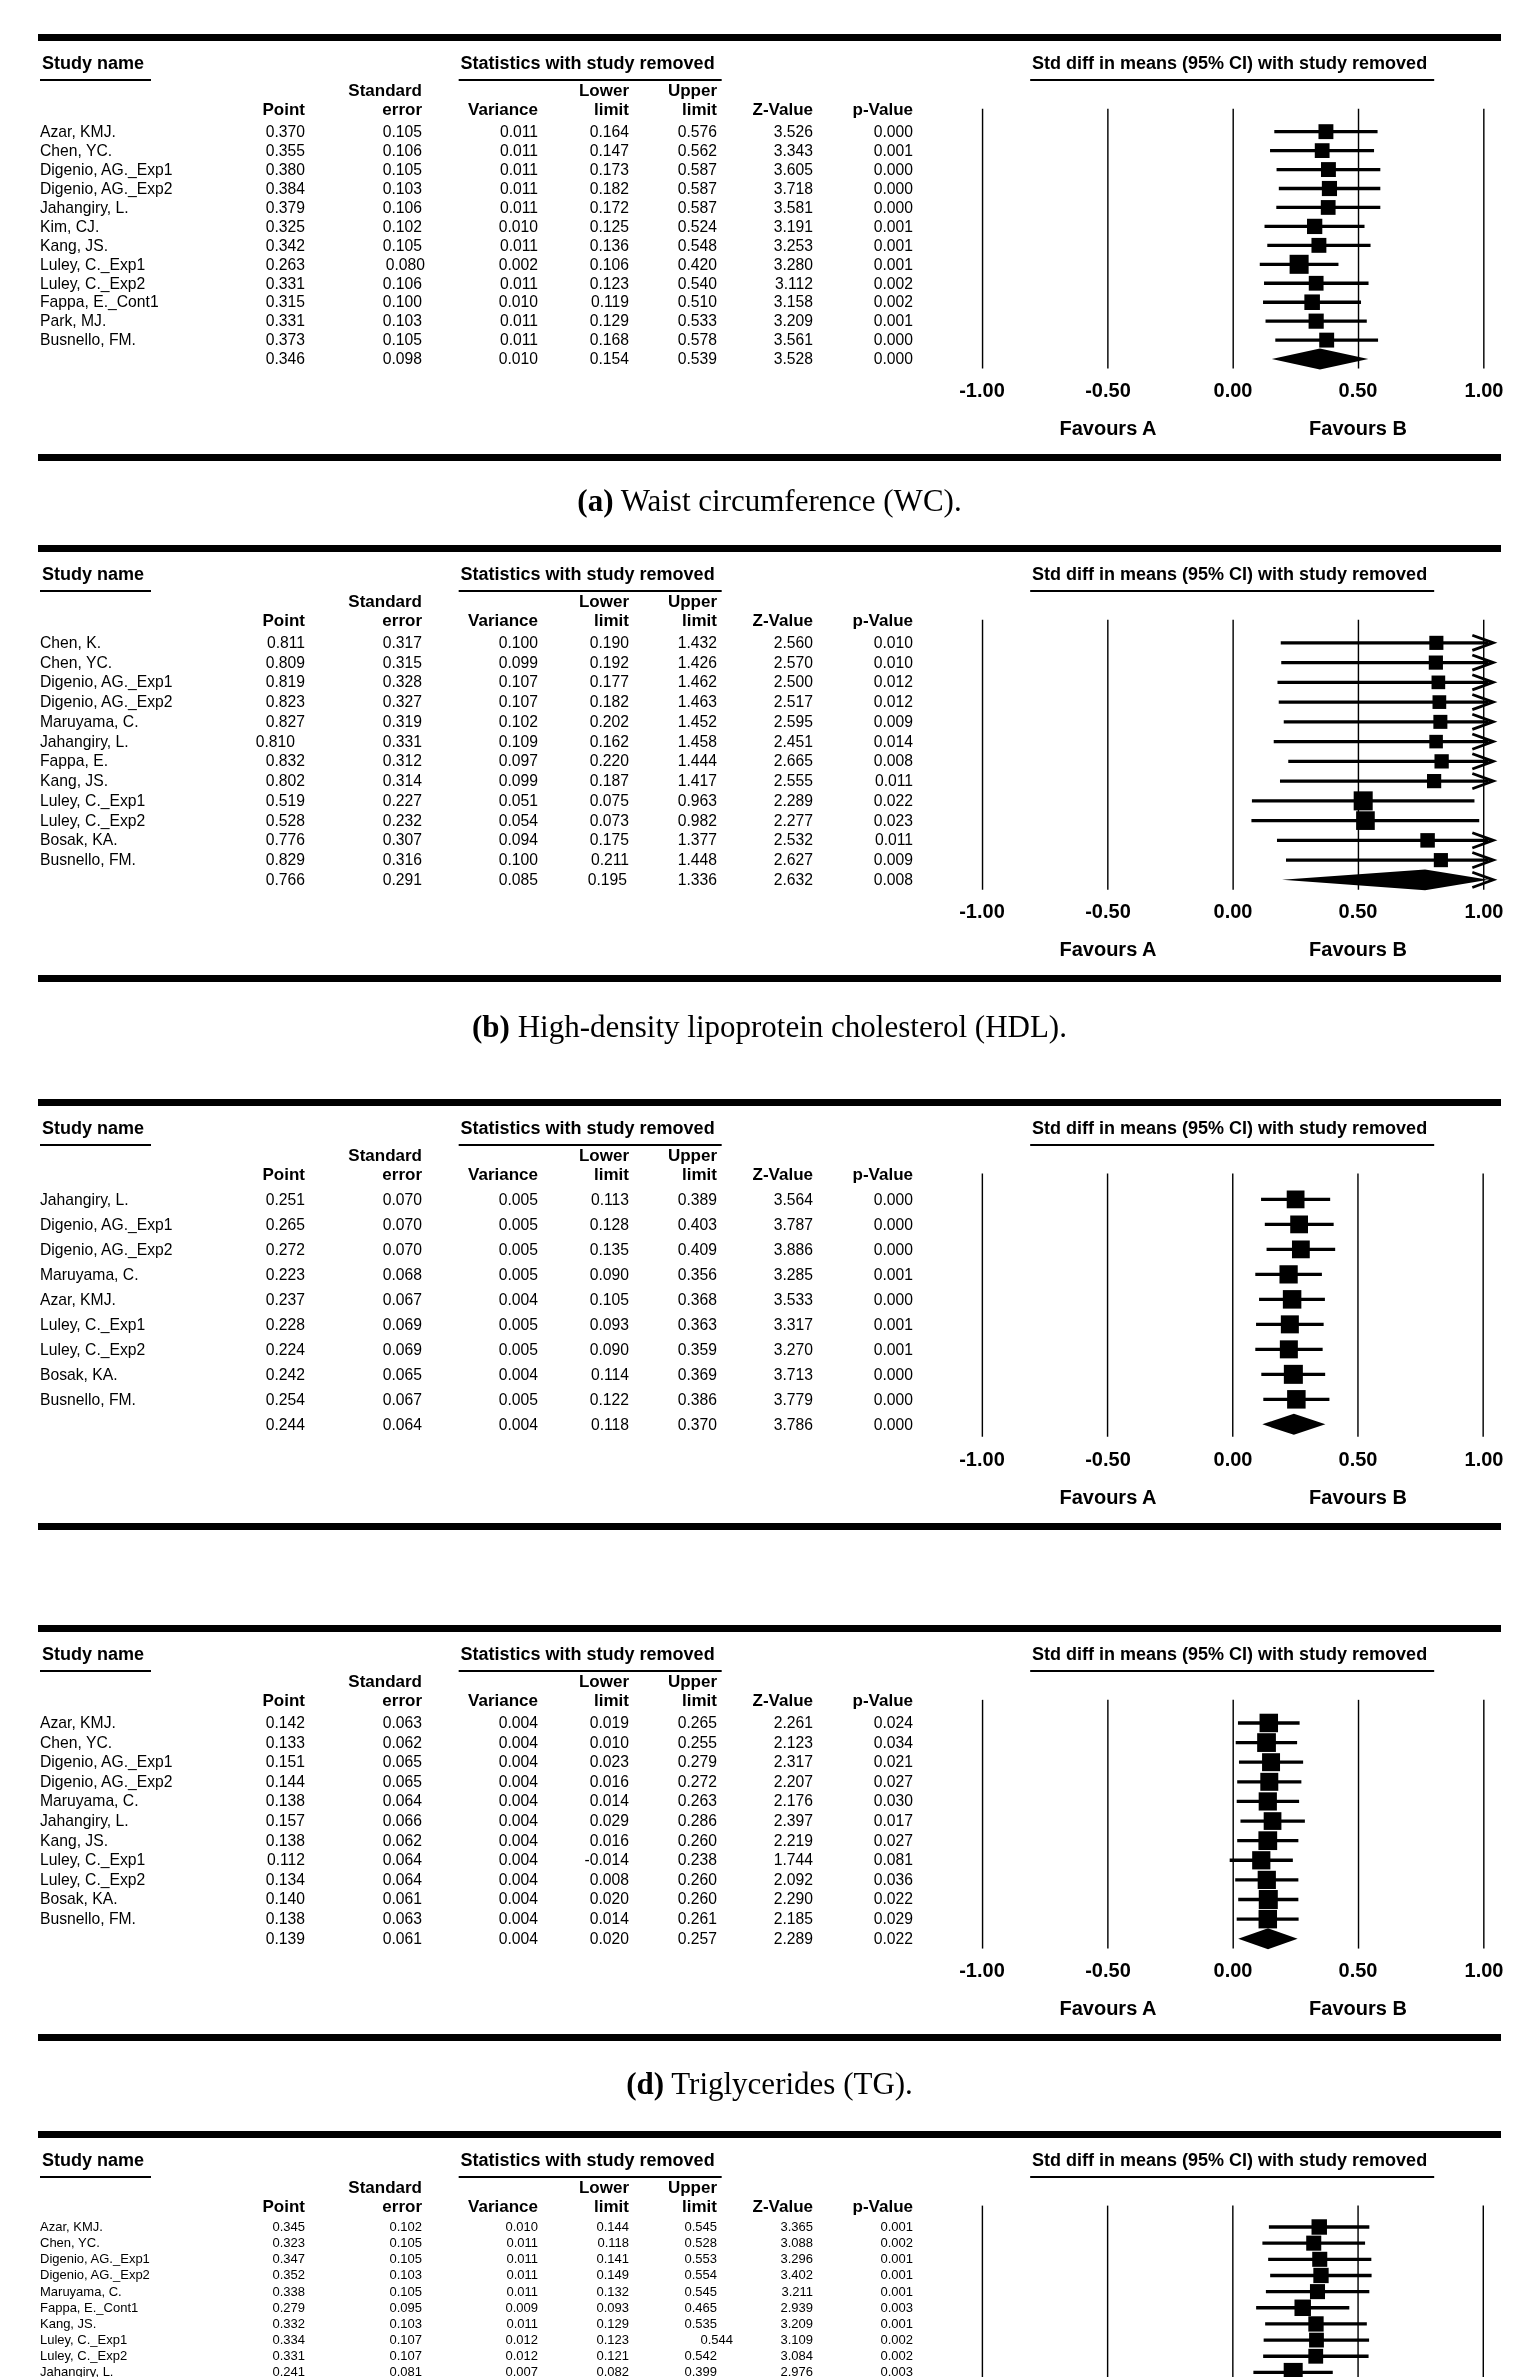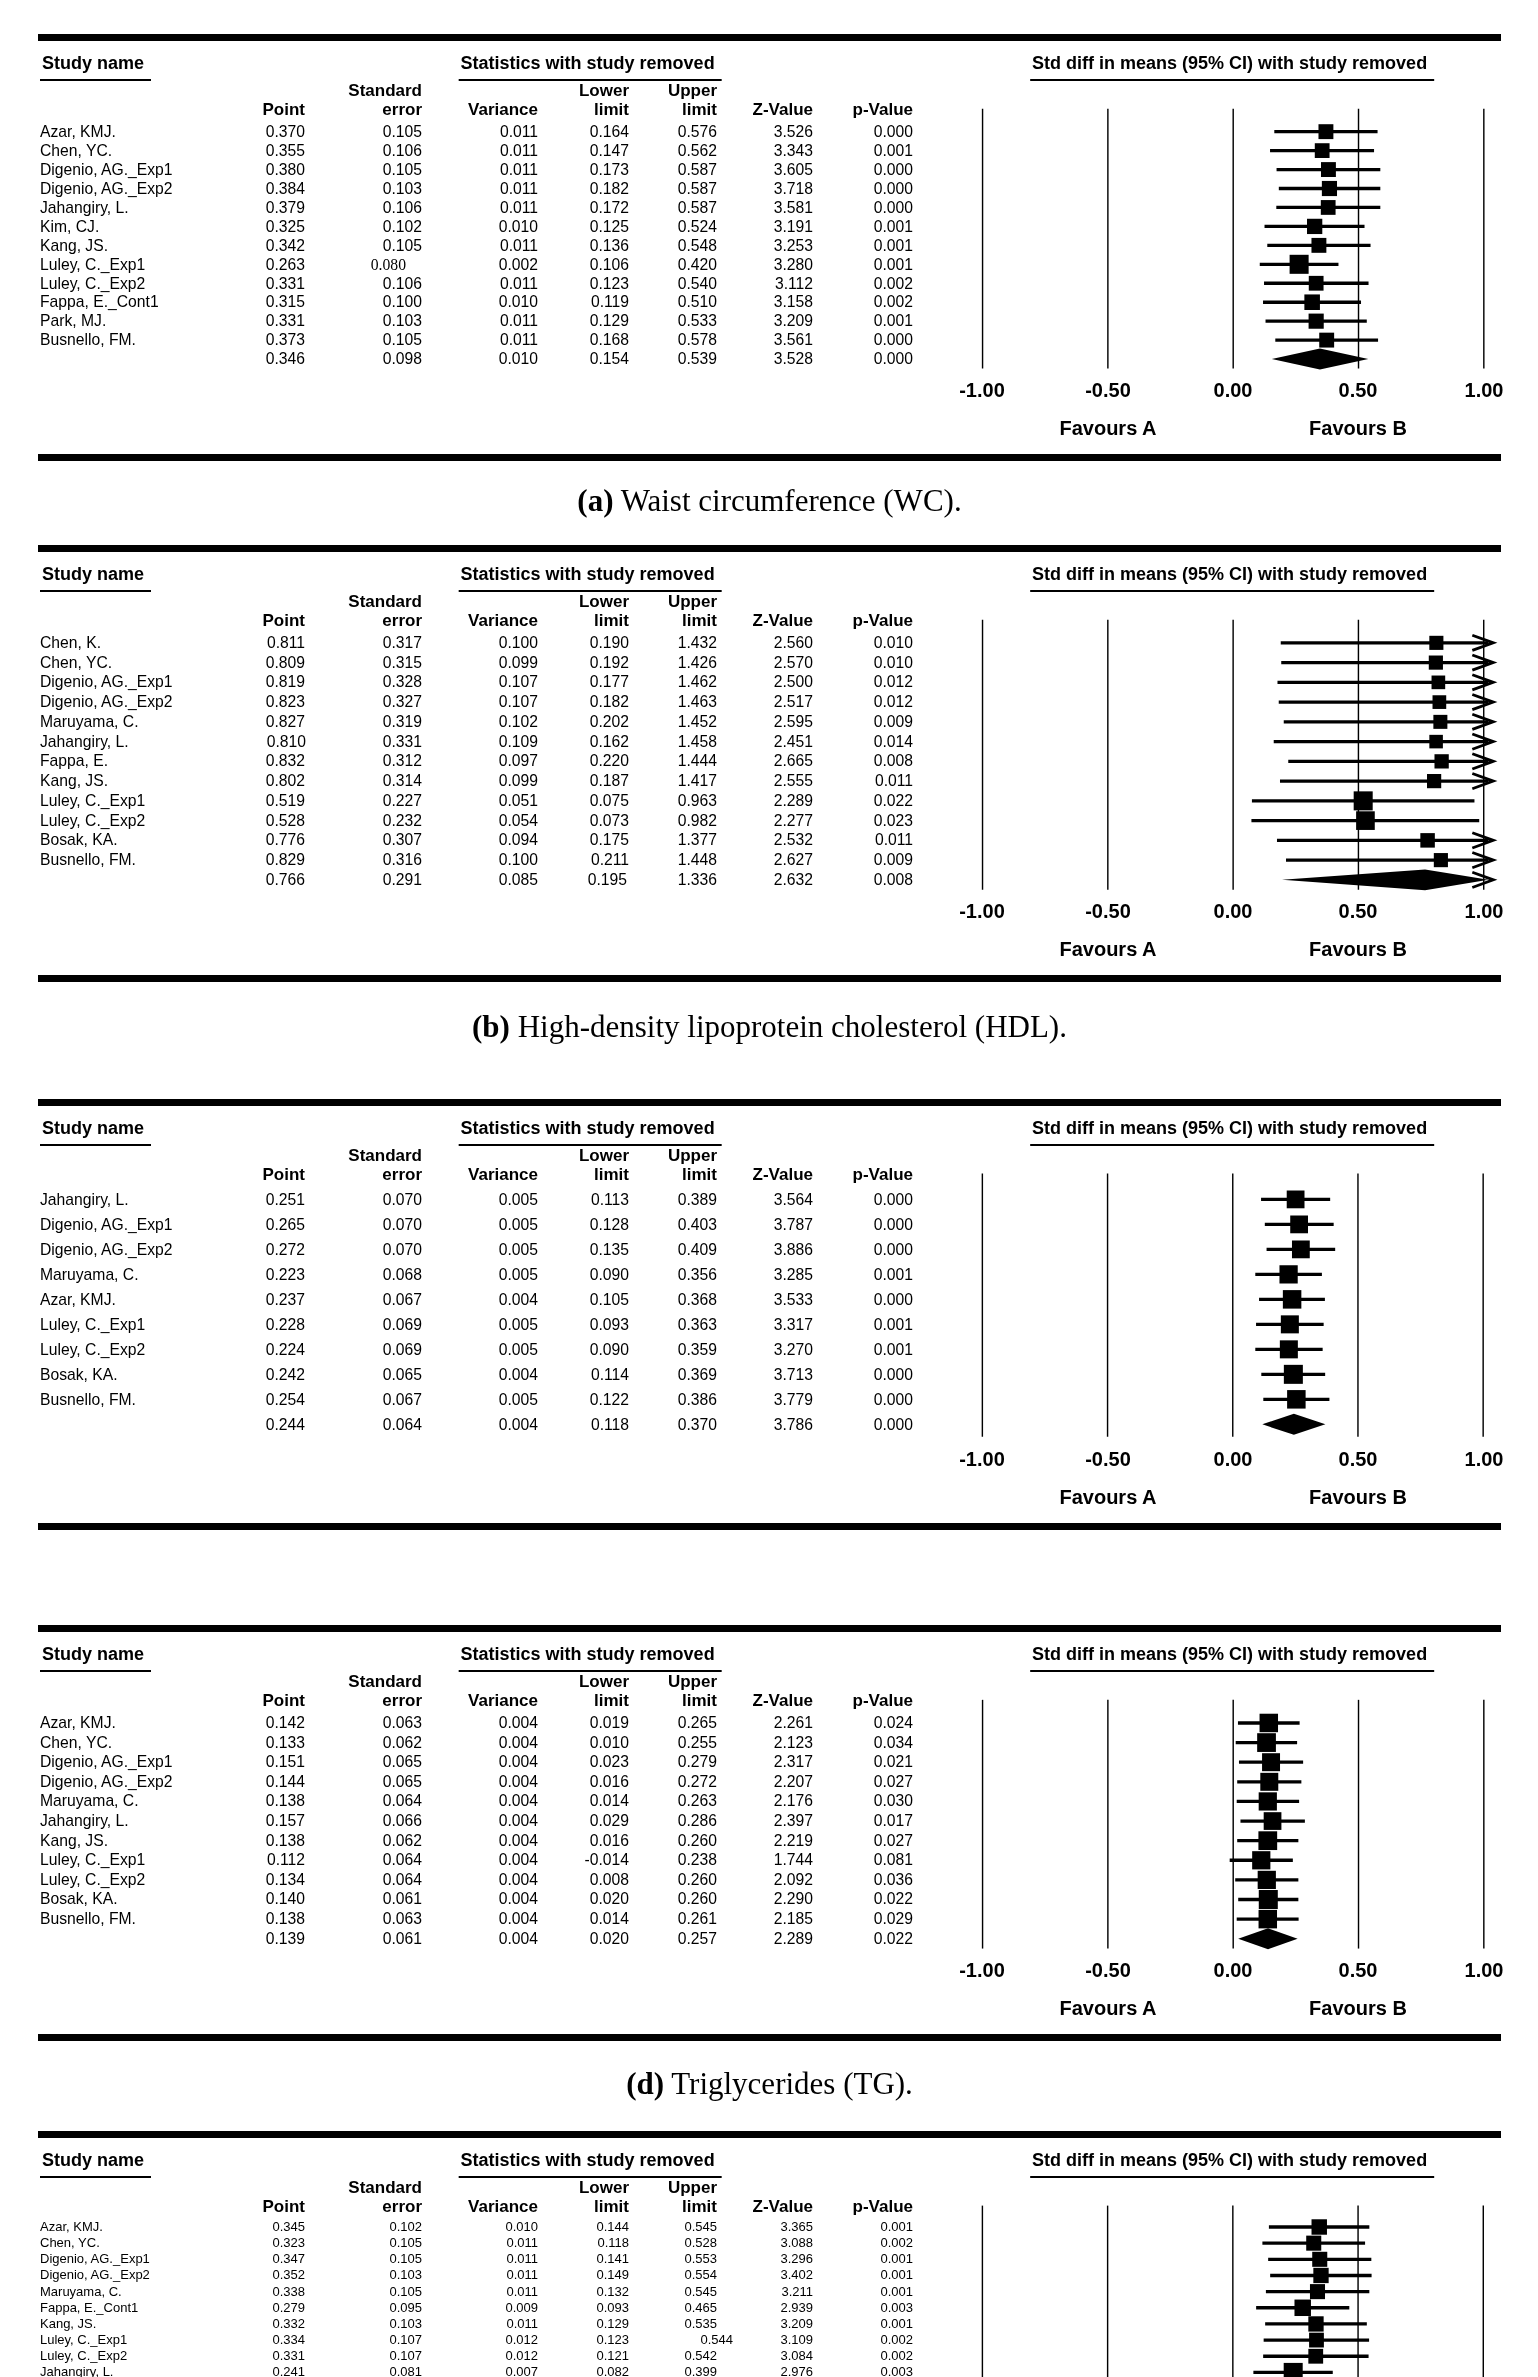--- a/index.html
+++ b/index.html
@@ -107,21 +107,21 @@
         <div class="cell" style="left: 308px;">0.105</div>
         <div class="cell" style="left: 424px;">0.011</div>
         <div class="cell" style="left: 515px;">0.136</div>
         <div class="cell" style="left: 603px;">0.548</div>
         <div class="cell" style="left: 699px;">3.253</div>
         <div class="cell" style="left: 799px;">0.001</div>
       </div>
       <div class="trow" style="top: 221px; height: 19px; line-height: 19px; font-size: 15.7px;">
         <div class="study">Luley, C._Exp1</div>
         <div class="cell" style="left: 191px;">0.263</div>
-        <div class="cell" style="left: 292px; font-family: Liberation Serif, serif;">0.080</div>
+        <div class="cell" style="left: 311px;">0.080</div>
         <div class="cell" style="left: 424px;">0.002</div>
         <div class="cell" style="left: 515px;">0.106</div>
         <div class="cell" style="left: 603px;">0.420</div>
         <div class="cell" style="left: 699px;">3.280</div>
         <div class="cell" style="left: 799px;">0.001</div>
       </div>
       <div class="trow" style="top: 240px; height: 19px; line-height: 19px; font-size: 15.7px;">
         <div class="study">Luley, C._Exp2</div>
         <div class="cell" style="left: 191px;">0.331</div>
         <div class="cell" style="left: 308px;">0.106</div>
@@ -273,21 +273,21 @@
         <div class="cell" style="left: 191px;">0.827</div>
         <div class="cell" style="left: 308px;">0.319</div>
         <div class="cell" style="left: 424px;">0.102</div>
         <div class="cell" style="left: 515px;">0.202</div>
         <div class="cell" style="left: 603px;">1.452</div>
         <div class="cell" style="left: 699px;">2.595</div>
         <div class="cell" style="left: 799px;">0.009</div>
       </div>
       <div class="trow" style="top: 187px; height: 20px; line-height: 20px; font-size: 15.7px;">
         <div class="study">Jahangiry, L.</div>
-        <div class="cell" style="left: 192px;">0.810</div>
+        <div class="cell" style="left: 181px;">0.810</div>
         <div class="cell" style="left: 308px;">0.331</div>
         <div class="cell" style="left: 424px;">0.109</div>
         <div class="cell" style="left: 515px;">0.162</div>
         <div class="cell" style="left: 603px;">1.458</div>
         <div class="cell" style="left: 699px;">2.451</div>
         <div class="cell" style="left: 799px;">0.014</div>
       </div>
       <div class="trow" style="top: 206px; height: 20px; line-height: 20px; font-size: 15.7px;">
         <div class="study">Fappa, E.</div>
         <div class="cell" style="left: 191px;">0.832</div>

